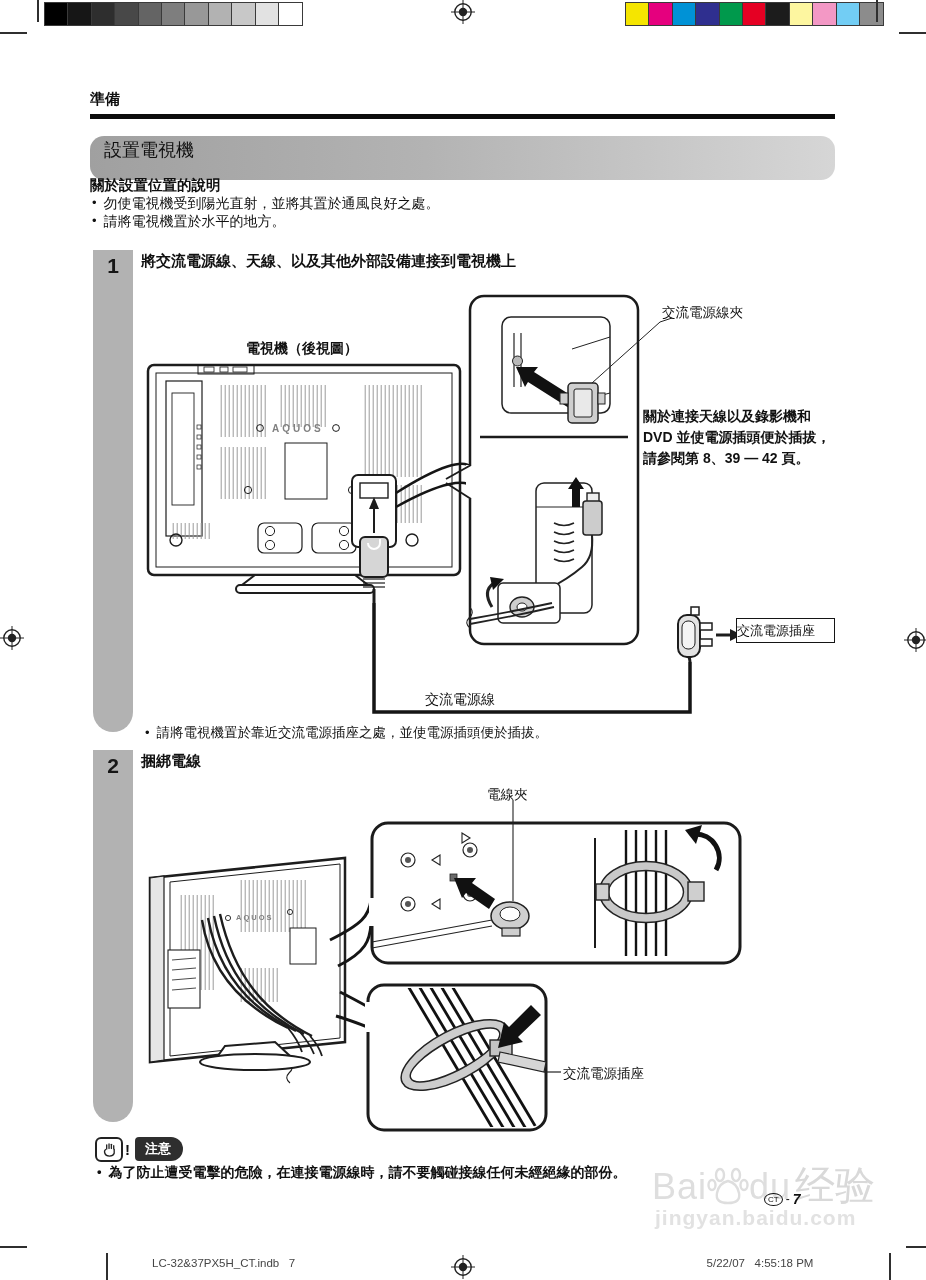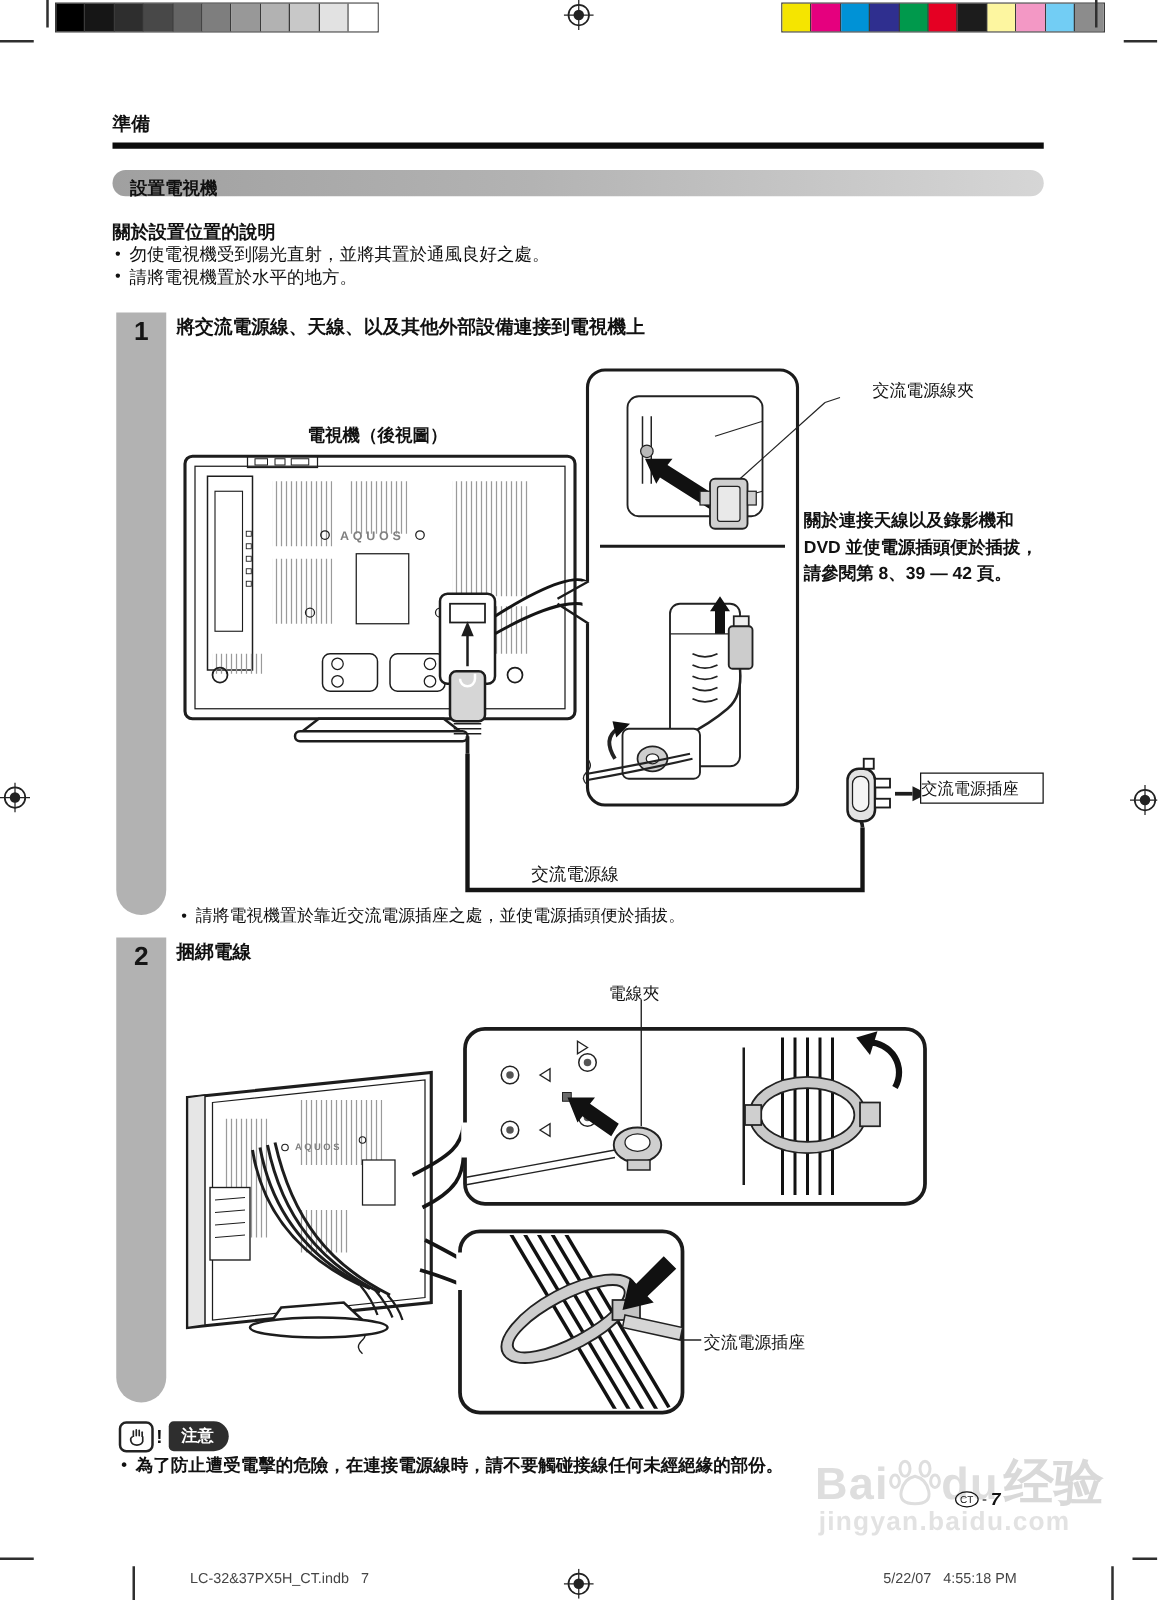--- a/index.html
+++ b/index.html
@@ -12,23 +12,23 @@
   .swatch-bar{position:absolute;top:2px;height:22px;display:flex;border:1px solid #3a3a3a;}
   .swatch{width:23.4px;height:100%;border-right:1px solid #3a3a3a;box-sizing:border-box;}
   .swatch:last-child{border-right:none;}
 
   
   .tick{position:absolute;background:#2f2f2f;}
 
   
   .sec-header{left:90px;top:90px;font-size:15px;font-weight:bold;}
   .black-rule{left:90px;top:114px;width:745px;height:5px;background:#0c0c0c;}
-  .title-pill{left:90px;top:136px;width:745px;height:21px;border-radius:14px;
+  .title-pill{left:90px;top:136px;width:745px;height:44px;border-radius:14px;
       background:linear-gradient(90deg,#a0a0a0 0%,#b3b3b3 45%,#d6d6d6 100%);
-      font-size:14px;font-weight:bold;line-height:29px;padding-left:14px;box-sizing:border-box;}
+      font-size:18px;font-weight:normal;line-height:29px;padding-left:14px;box-sizing:border-box;}
   .bold14{font-weight:bold;font-size:14.5px;}
   .txt14{font-size:14px;}
   .bullet-row{position:absolute;display:flex;gap:7px;font-size:14px;line-height:18px;}
   .bullet-row .dot{font-size:13px;line-height:18px;}
   .bullet-row.caut{font-weight:bold;}
 
   
   .step-bar{position:absolute;left:93px;width:40px;background:#b2b2b2;border-radius:0 0 20px 20px;}
   .step-num{position:absolute;left:93px;width:40px;text-align:center;font-size:21px;font-weight:bold;color:#161616;}
   .step-title{position:absolute;left:141px;font-size:15px;font-weight:bold;}
@@ -41,21 +41,21 @@
       font-size:13px;text-align:left;line-height:23px;background:#fff;}
 
   
   .caution-row{position:absolute;left:95px;top:1138px;display:flex;align-items:center;gap:3px;height:22px;}
   .hand-box{width:24px;height:21px;border:2px solid #222;border-radius:6px;display:flex;align-items:center;justify-content:center;background:#fff;}
   .bang{font-weight:bold;font-size:15px;margin-left:-1px;}
   .caution-badge{background:#2e2e2e;color:#fff;font-size:13px;font-weight:bold;padding:2.5px 12px 3.5px 10px;
       border-radius:4px 12px 12px 4px;margin-left:2px;}
 
   
-  .wm{color:#dedede;font-weight:bold;}
+  .wm{color:#dedede;font-weight:normal;}
   .wm-row{position:absolute;left:652px;top:1158px;display:flex;align-items:baseline;z-index:1;}
   .wm-bai{font-size:36px;letter-spacing:1px;}
   .wm-jy{font-size:40px;margin-left:4px;color:#d9d9d9;}
   .wm-url{position:absolute;left:655px;top:1206px;font-size:21px;letter-spacing:1px;color:#e2e2e2;font-weight:bold;z-index:1;}
   .pageno{position:absolute;left:764px;top:1191px;display:flex;align-items:center;gap:3px;z-index:2;}
   .ct-oval{display:inline-block;border:1.2px solid #111;border-radius:50%;font-size:8px;line-height:11px;padding:0 3px;}
   .pg-sep{font-size:12px;}
   .pg-num{font-style:italic;font-weight:bold;font-size:14px;}
 
   .footer-text{position:absolute;top:1257px;font-size:11.5px;color:#454545;}
@@ -261,21 +261,21 @@
       <rect x="542" y="336" width="13" height="28" rx="6" fill="#f4f4f4" stroke-width="1"></rect>
       <rect x="560" y="338" width="12" height="7" fill="#fff" stroke-width="1.5"></rect>
       <rect x="560" y="354" width="12" height="7" fill="#fff" stroke-width="1.5"></rect>
       <rect x="551" y="322" width="8" height="8" fill="#fff" stroke-width="1.5"></rect>
       <path d="M549,372 q1,3 1,5" stroke-width="3"></path>
       <line x1="576" y1="350" x2="590" y2="350" stroke-width="3"></line>
       <polygon points="590,344 602,350 590,356" fill="#1d1d1d" stroke="none"></polygon>
     </g>
   </svg>
 
-  <div class="dlabel" style="left:698px;top:304px">交流電源線夾</div>
+  <div class="dlabel" style="left:662px;top:304px">交流電源線夾</div>
   <div class="note-block">
     <div>關於連接天線以及錄影機和</div>
     <div>DVD 並使電源插頭便於插拔，</div>
     <div>請參閱第 8、39 — 42 頁。</div>
   </div>
   <div class="outlet-box">交流電源插座</div>
   <div class="dlabel" style="left:425px;top:691px;font-size:14px">交流電源線</div>
 
   <div class="bullet-row" style="left:145px;top:724px;font-size:13.5px">
     <span class="dot">•</span>

